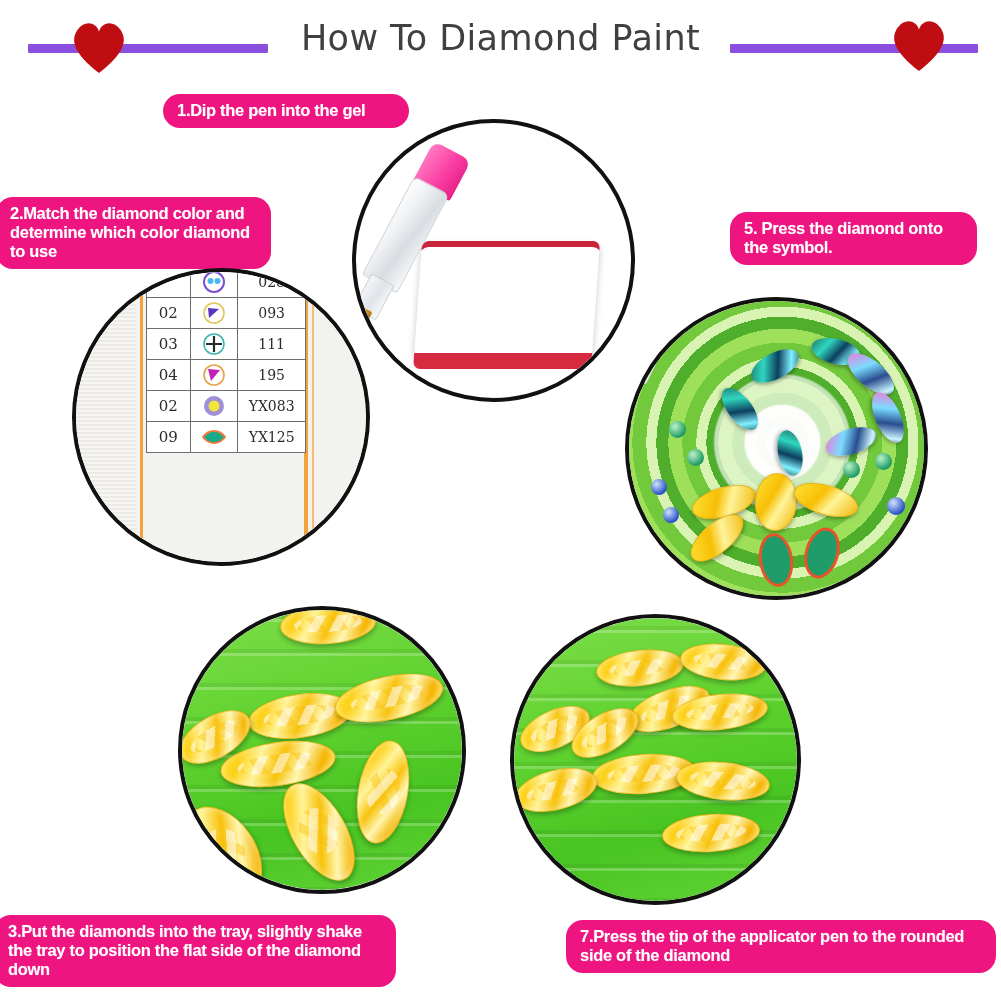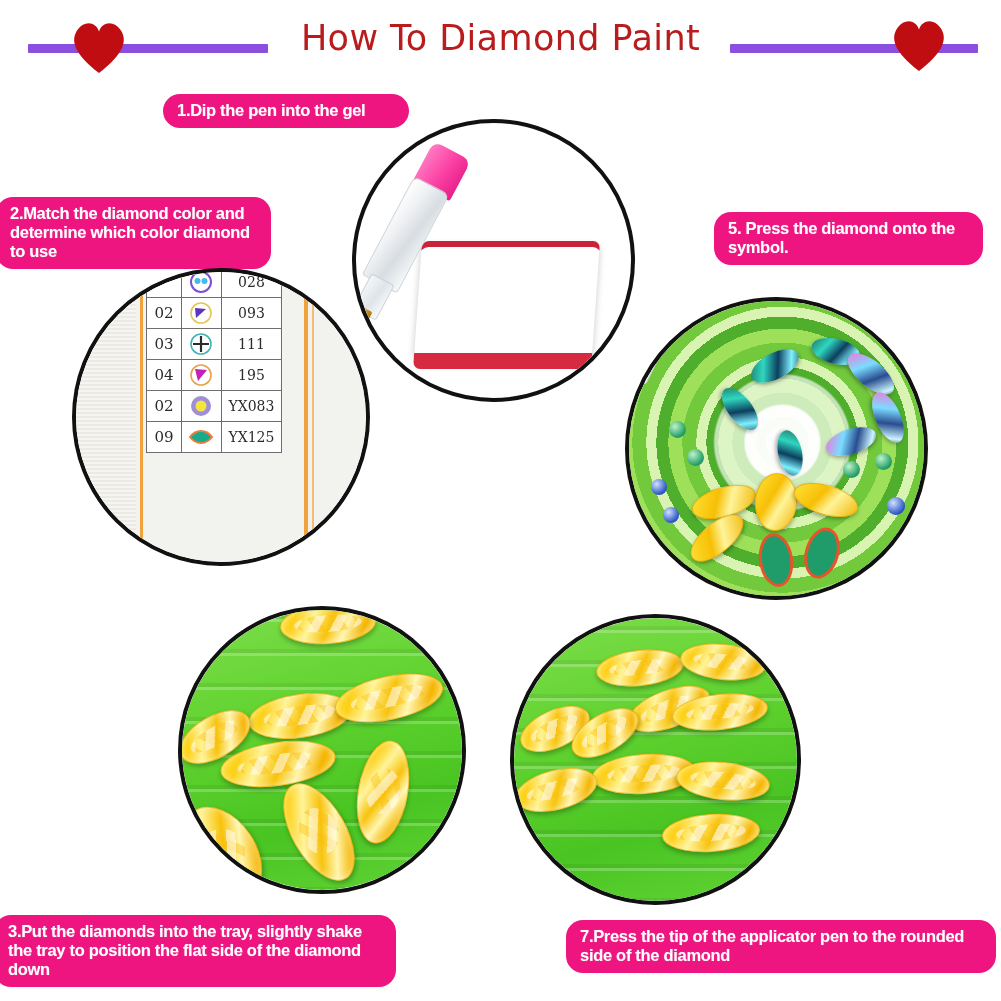--- a/index.html
+++ b/index.html
@@ -9,31 +9,31 @@
   
   #header{position:absolute;left:0;top:0;width:1001px;height:88px;}
   .rule{position:absolute;top:44px;height:9px;background:#8b4fe0;border-radius:1px;}
   .rule.left{left:28px;width:240px;}
   .rule.right{left:730px;width:248px;}
   .heart{position:absolute;width:62px;height:58px;}
   .heart.l{left:68px;top:17px;}
   .heart.r{left:888px;top:15px;}
   .heart svg{width:100%;height:100%;display:block;}
   #page-title{position:absolute;left:0;top:18px;width:1001px;text-align:center;
-      font-size:35px;color:#b91c1c;letter-spacing:.4px;
+      font-size:35px;color:#404040;letter-spacing:.4px;
       font-family:"DejaVu Sans","Liberation Sans",sans-serif;font-weight:400;}
 
   
   .steplabel{position:absolute;background:#ee1580;color:#ffffff;border-radius:17px;
       font-size:16.5px;line-height:19px;font-weight:bold;letter-spacing:-.3px;
       padding:7px 14px 8px 14px;box-sizing:border-box;
       text-shadow:0 0 1px rgba(255,255,255,.35);}
   #label-1{left:163px;top:94px;width:246px;}
   #label-2{left:-4px;top:197px;width:275px;}
-  #label-5{left:714px;top:212px;width:269px;}
+  #label-5{left:730px;top:212px;width:247px;}
   #label-3{left:-6px;top:915px;width:402px;}
   #label-4{left:566px;top:920px;width:430px;}
 
   
   .bubble{position:absolute;border-radius:50%;border:4px solid #111111;
       overflow:hidden;background:#ffffff;box-sizing:border-box;}
   #bubble-1{left:352px;top:119px;width:283px;height:283px;}
   #bubble-2{left:72px;top:268px;width:298px;height:298px;}
   #bubble-5{left:625px;top:297px;width:303px;height:303px;}
   #bubble-3{left:178px;top:606px;width:288px;height:288px;}
@@ -62,21 +62,21 @@
   #s1pen{left:78px;top:18px;transform:rotate(28deg);}
 
   
   #chart-photo{position:absolute;inset:0;background:#f2f2ef;}
   .canvas-left{position:absolute;left:0;top:0;width:60px;height:100%;
       background:repeating-linear-gradient(0deg,#eceae5 0 2px,#f6f5f2 2px 4px);}
   .orange-line{position:absolute;top:0;height:100%;width:3px;background:#f0a23c;}
   #ol1{left:64px;}
   #ol2{left:228px;width:4px;}
   #ol3{left:236px;width:2px;background:#f5bd72;}
-  .tbl{position:absolute;left:70px;top:-6px;width:136px;border-collapse:collapse;
+  .tbl{position:absolute;left:70px;top:-6px;width:160px;border-collapse:collapse;
       background:#ffffff;font-family:"DejaVu Serif","Liberation Serif",serif;}
   .tbl td{border:1px solid #6e6e6e;height:30px;font-size:15px;color:#2b2b2b;
       text-align:center;padding:0;}
   .tbl td.c1{width:44px;}
   .tbl td.c2{width:48px;}
   .tbl td.c3{width:68px;font-size:14px;}
   .sym{display:inline-block;width:26px;height:26px;border-radius:50%;position:relative;
       vertical-align:middle;}
   .sym svg{position:absolute;inset:0;width:100%;height:100%;}
 

